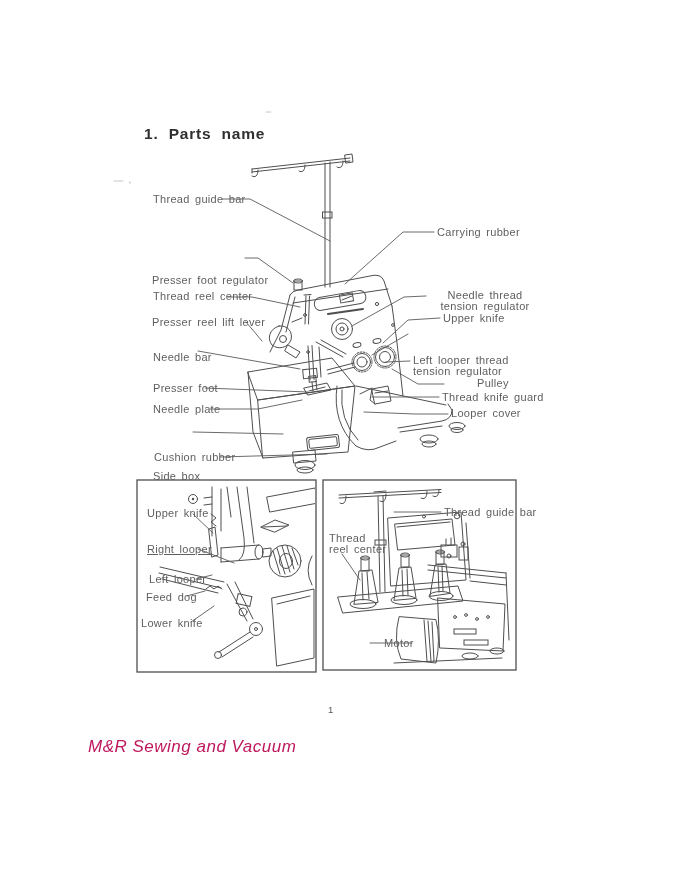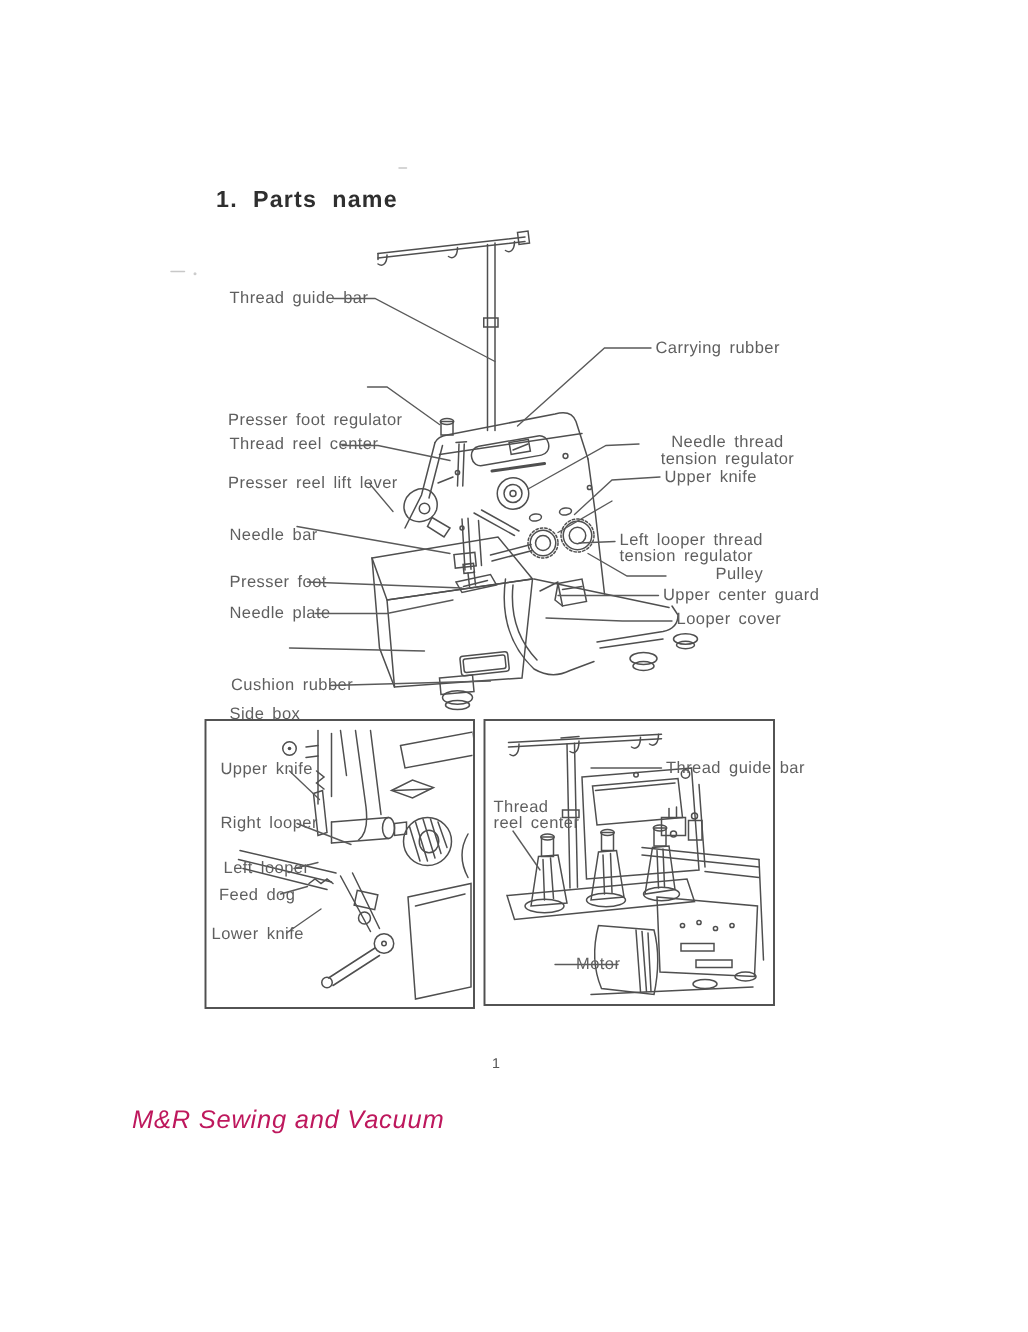--- a/index.html
+++ b/index.html
@@ -280,25 +280,25 @@
   <span class="lbl" style="left:153px;top:383px;">Presser foot</span>
   <span class="lbl" style="left:153px;top:404px;">Needle plate</span>
   <span class="lbl" style="left:153px;top:427px;margin-top:44px;">Side box</span>
   <span class="lbl" style="left:154px;top:452px;">Cushion rubber</span>
 
   <span class="lbl" style="left:437px;top:227px;">Carrying rubber</span>
   <span class="lbl wrap" style="left:429px;top:290px;width:112px;text-align:center;">Needle thread tension regulator</span>
   <span class="lbl" style="left:443px;top:313px;">Upper knife</span>
   <span class="lbl wrap" style="left:413px;top:355px;width:130px;">Left looper thread tension regulator</span>
   <span class="lbl" style="left:447px;top:378px;margin-left:30px;">Pulley</span>
-  <span class="lbl" style="left:442px;top:392px;">Upper center guard</span>
+  <span class="lbl" style="left:442px;top:392px;">Thread knife guard</span>
   <span class="lbl" style="left:451px;top:408px;">Looper cover</span>
 
   <span class="lbl" style="left:147px;top:508px;">Upper knife</span>
-  <span class="lbl" style="left:147px;top:544px;">Right looper</span>
+  <span class="lbl" style="left:147px;top:544px;text-decoration:underline;">Right looper</span>
   <span class="lbl" style="left:149px;top:574px;">Left looper</span>
   <span class="lbl" style="left:146px;top:592px;">Feed dog</span>
   <span class="lbl" style="left:141px;top:618px;">Lower knife</span>
 
   <span class="lbl" style="left:444px;top:507px;">Thread guide bar</span>
   <span class="lbl wrap" style="left:329px;top:533px;width:58px;">Thread reel center</span>
   <span class="lbl" style="left:342px;top:638px;padding-left:42px;">Motor</span>
 
   <span class="pagenum">1</span>
   <div class="watermark">M&amp;R Sewing and Vacuum</div>

